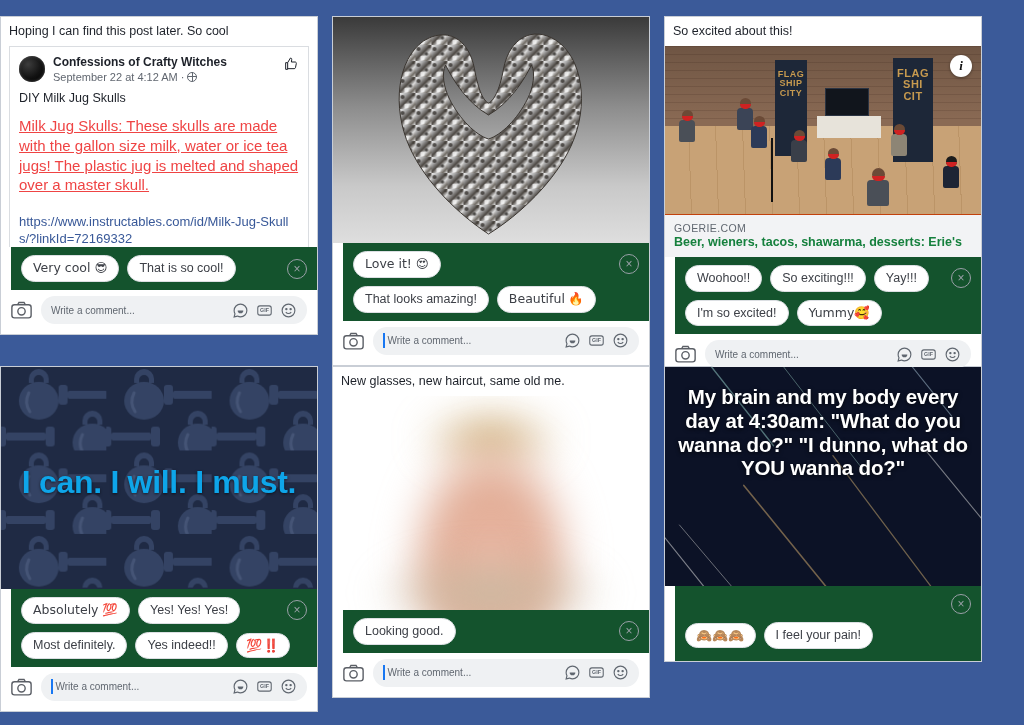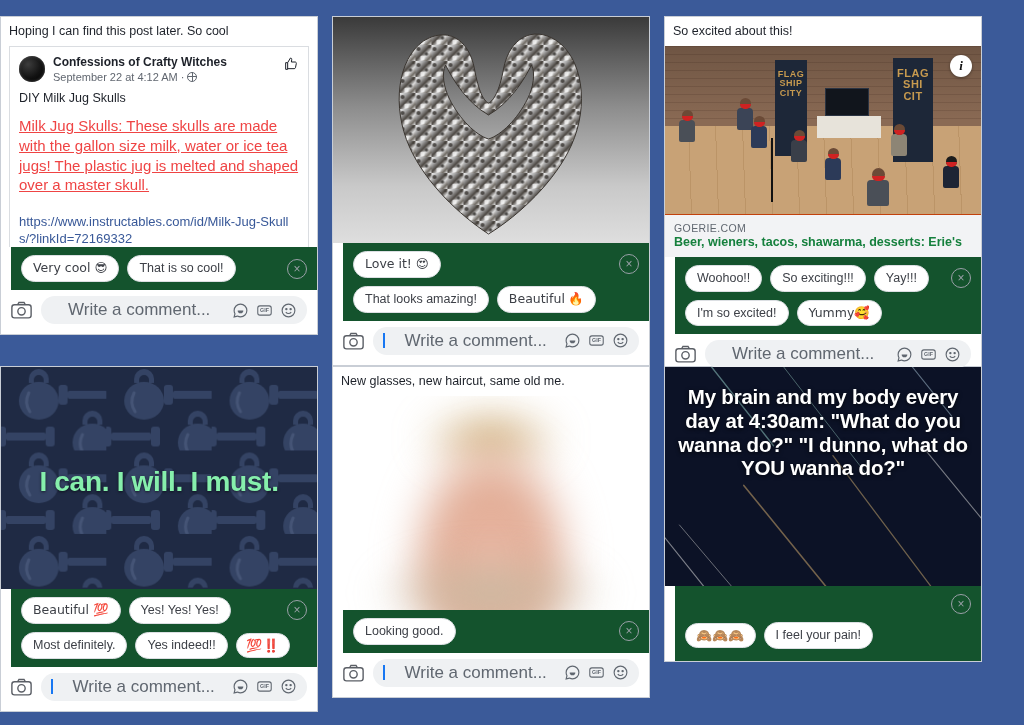--- a/index.html
+++ b/index.html
@@ -102,21 +102,21 @@
   }
   .linkbar { padding:7px 9px 8px 9px; background:#f2f3f5; border-top:1px solid #c2410c; }
   .link-domain { font-size:10.5px; color:#606770; letter-spacing:.4px; }
   .link-title { font-size:12.5px; font-weight:bold; color:#15803d; margin-top:1px;
                 white-space:nowrap; overflow:hidden; }
 
   .gym { height:222px; background:#1f2a44; position:relative; }
   .gym-pattern { position:absolute; inset:0; opacity:.5; }
   .gym-text {
     position:absolute; left:0; right:0; top:52%; transform:translateY(-50%);
-    text-align:center; color:#86efac; font-weight:bold; font-size:28px;
+    text-align:center; color:#0ea5e9; font-weight:bold; font-size:32px;
     letter-spacing:-0.3px;
     text-shadow:0 1px 3px rgba(0,0,0,.6);
   }
 
   .portrait { height:214px; background:#ffffff; position:relative; overflow:hidden; }
   .blurhead {
     position:absolute; left:50%; top:22px; transform:translateX(-50%);
     width:215px; height:245px; border-radius:50% 50% 46% 46%;
     background: radial-gradient(ellipse 58% 42% at 50% 76%, #e6b9ab 0%, #d8a furthest-side, transparent 72%),
                 radial-gradient(ellipse 52% 46% at 50% 28%, #2b2118 0%, #4a3524 58%, rgba(74,53,36,0) 78%);
@@ -175,21 +175,21 @@
     width:21px;height:18px;flex:0 0 auto;color:#5b5f66;
   }
   .cbox {
     flex:1 1 auto; background:#eff1f3; border-radius:15px;
     height:28px; display:flex; align-items:center; padding:0 10px 0 10px;
     position:relative;
   }
   .cbox .caret {
     width:1.5px; height:15px; background:#1877f2; margin-right:3px; flex:0 0 auto;
   }
-  .cplaceholder { font-size:17px; color:#606770; flex:1 1 auto;margin-left:17px; }
+  .cplaceholder { font-size:10px; color:#606770; flex:1 1 auto; }
   .cicons { display:flex; align-items:center; gap:7px; color:#606770; flex:0 0 auto; }
   .cicons svg { display:block; }
 
   .emoji { font-family:"DejaVu Sans", sans-serif; }
 </style>
 </head>
 <body>
 
 <div class="grid">
 
@@ -439,21 +439,21 @@
             <use href="#db" x="-4" y="52"></use>
             <use href="#kb" x="62" y="46"></use>
           </pattern>
         </defs>
         <rect width="318" height="222" fill="url(#gympat)"></rect>
       </svg>
       <div class="gym-text">I can. I will. I must.</div>
     </div>
     <div class="suggest">
       <div class="chip-row">
-        <div class="chip emoji">Beautiful 💯</div>
+        <div class="chip emoji">Absolutely 💯</div>
         <div class="chip">Yes! Yes! Yes!</div>
         <div class="dismiss">×</div>
       </div>
       <div class="chip-row">
         <div class="chip">Most definitely.</div>
         <div class="chip">Yes indeed!!</div>
         <div class="chip emoji-only emoji">💯‼️</div>
       </div>
     </div>
     <div class="composer">

